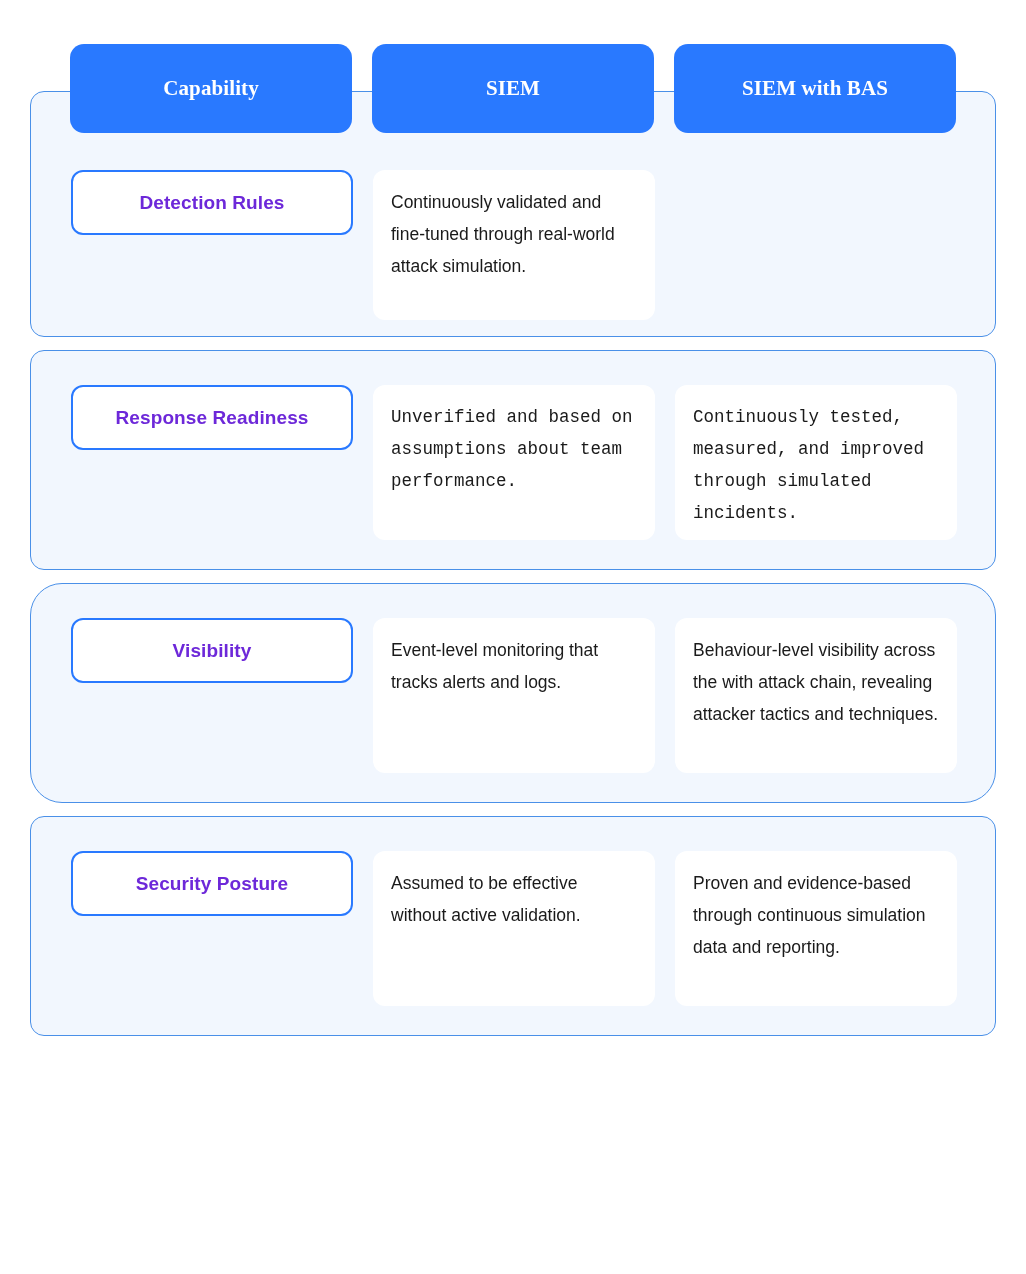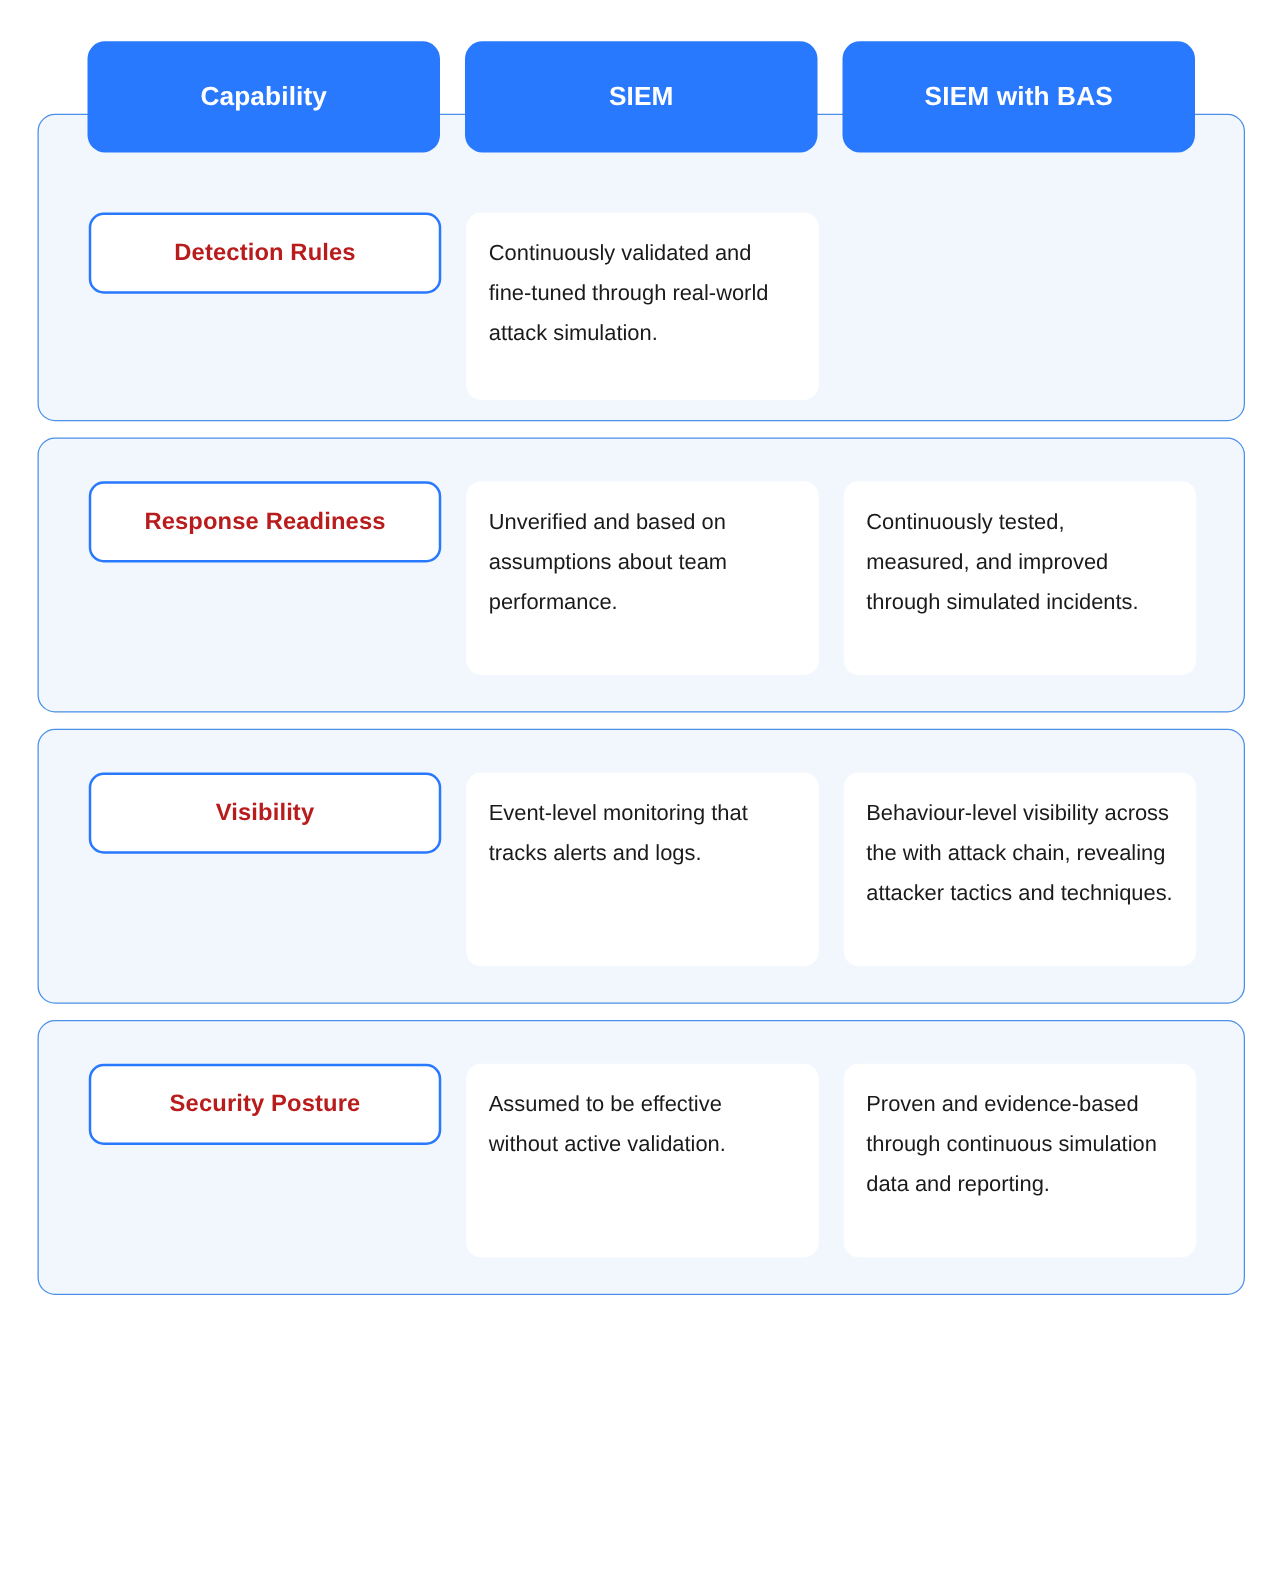--- a/index.html
+++ b/index.html
@@ -20,27 +20,28 @@
     position: relative;
     width: 1026px;
     height: 1274px;
     box-sizing: border-box;
     padding: 30px 30px 0 30px;
   }
 
   
   .header-row {
     position: absolute;
-    top: 33px;
+    top: 44px;
     left: 70px;
     width: 886px;
     height: 89px;
     display: flex;
     gap: 20px;
     z-index: 5;
+    font-family: Liberation Serif, serif;
   }
   .header-cell {
     background: #2979FF;
     border-radius: 14px;
     color: #ffffff;
     font-size: 21px;
     font-weight: bold;
     display: flex;
     align-items: center;
     justify-content: center;
@@ -66,21 +67,21 @@
     border: 1.5px solid #4A90E8;
     border-radius: 14px;
     background: #F2F7FE;
     margin-bottom: 13px;
     display: flex;
     padding: 0;
   }
   .row-container.row-1 { height: 246px; }
   .row-container.row-2 { height: 220px; }
   .row-container.row-3 { height: 220px; }
-  .row-container.row-4 { height: 220px; }
+  .row-container.row-4 { height: 220px; border-radius: 32px; }
   .row-container.row-5 { height: 220px; }
 
   .row-inner {
     display: flex;
     gap: 20px;
     padding: 0 0 0 40px;
     width: 100%;
     box-sizing: border-box;
   }
 
@@ -98,41 +99,41 @@
   .capability-pill {
     box-sizing: border-box;
     width: 282px;
     height: 65px;
     background: #ffffff;
     border: 2px solid #2979FF;
     border-radius: 12px;
     display: flex;
     align-items: center;
     justify-content: center;
-    color: #b91c1c;
+    color: #6d28d9;
     font-size: 19px;
     font-weight: bold;
     letter-spacing: 0.1px;
     text-align: center;
   }
 
   .cell-value {
     box-sizing: border-box;
     width: 282px;
     flex: 0 0 282px;
     background: #ffffff;
     border-radius: 12px;
     padding: 16px 18px 18px 18px;
     color: #1A1A1A;
     font-size: 17.5px;
     line-height: 32px;
   }
   .row-1 .cell-value { height: 150px; }
   .row-2 .cell-value { height: 155px; }
-  .row-3 .cell-value { height: 155px; }
+  .row-3 .cell-value { height: 155px; font-family: Liberation Mono, monospace; }
   .row-4 .cell-value { height: 155px; }
   .row-5 .cell-value { height: 155px; }
 </style>
 </head>
 <body>
 
 <div class="comparison-table">
 
   <div class="header-row">
     <div class="header-cell col-capability">Capability</div>

